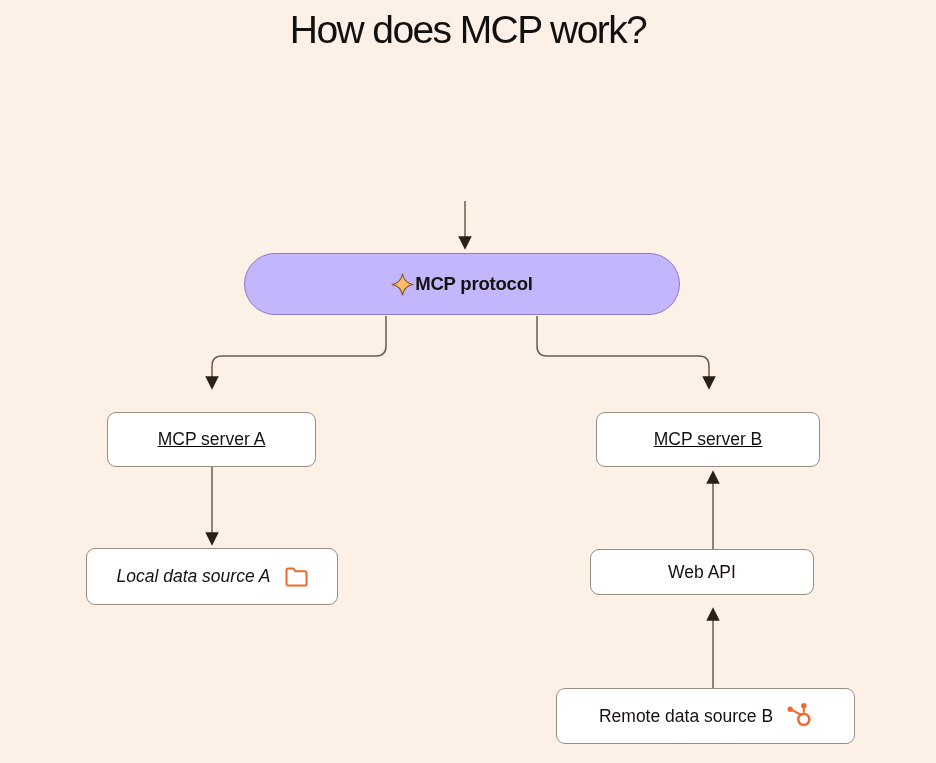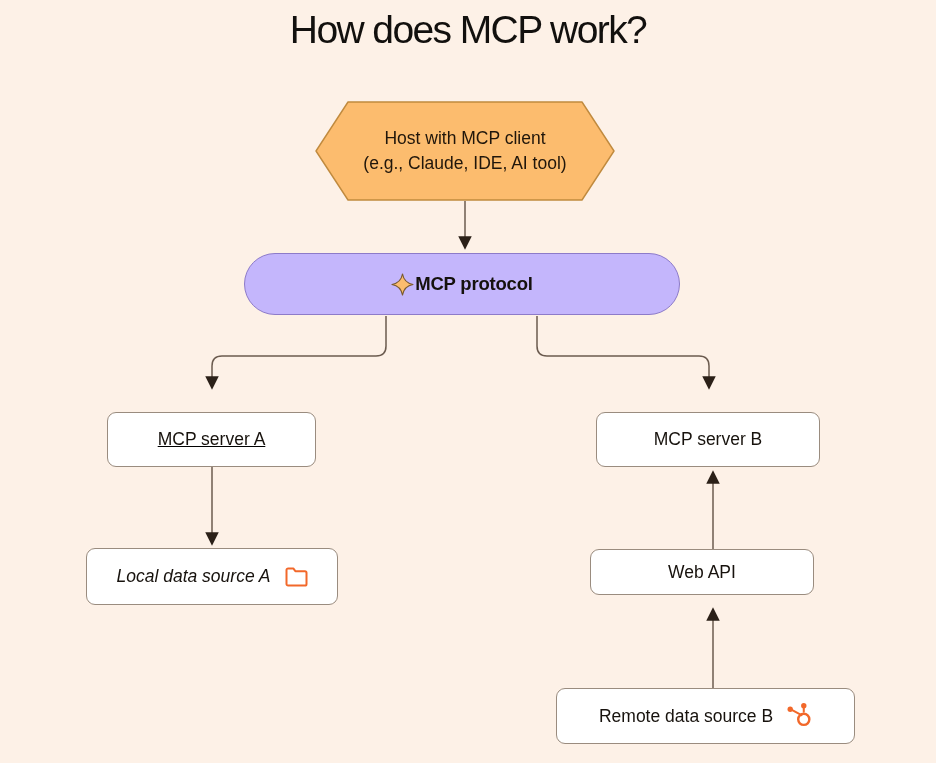--- a/index.html
+++ b/index.html
@@ -116,21 +116,21 @@
     display: flex;
     align-items: center;
     gap: 14px;
   }
   .box-icon {
     display: block;
   }
 
   .box-server-a  { left: 107px; top: 412px; width: 209px; height: 55px; text-decoration: underline; }
   .box-local-a   { left: 86px;  top: 548px; width: 252px; height: 57px; font-style: italic; }
-  .box-server-b  { left: 596px; top: 412px; width: 224px; height: 55px; }
+  .box-server-b  { left: 596px; top: 412px; width: 224px; height: 55px; text-decoration: underline; }
   .box-web-api   { left: 590px; top: 549px; width: 224px; height: 46px; }
   .box-remote-b  { left: 556px; top: 688px; width: 299px; height: 56px; }
 </style>
 </head>
 <body>
 
 <div id="canvas">
 
   <div class="title">How does MCP work?</div>
 
@@ -149,29 +149,20 @@
       <path d="M537,316 L537,346 Q537,356 547,356 L699,356 Q709,356 709,366 L709,378" marker-end="url(#arrow-down)"></path>
 
       <path d="M212,467 L212,534" marker-end="url(#arrow-down)"></path>
 
       <path d="M713,549 L713,482" marker-end="url(#arrow-down)"></path>
 
       <path d="M713,688 L713,619" marker-end="url(#arrow-down)"></path>
     </g>
   </svg>
 
-  <div class="node hex-wrap">
-    <svg class="hex-shape" viewBox="0 0 300 100" preserveAspectRatio="none">
-      <polygon points="33,1 267,1 299,50 267,99 33,99 1,50" fill="#FCBC6E" stroke="#C08A3E" stroke-width="1.4" stroke-linejoin="round"></polygon>
-    </svg>
-    <div class="hex-label">
-      <div>Host with MCP client</div>
-      <div>(e.g., Claude, IDE, AI tool)</div>
-    </div>
-  </div>
 
   <div class="node pill">
     <div class="pill-inner">
       <svg class="sparkle-icon" viewBox="0 0 24 24">
         <path d="M12 1 C13.1 7.3 16.7 10.9 23 12 C16.7 13.1 13.1 16.7 12 23 C10.9 16.7 7.3 13.1 1 12 C7.3 10.9 10.9 7.3 12 1 Z" fill="#FCBC6E" stroke="#7A5A2E" stroke-width="1.1" stroke-linejoin="round"></path>
       </svg>
       <span class="pill-label">MCP protocol</span>
     </div>
   </div>
 

